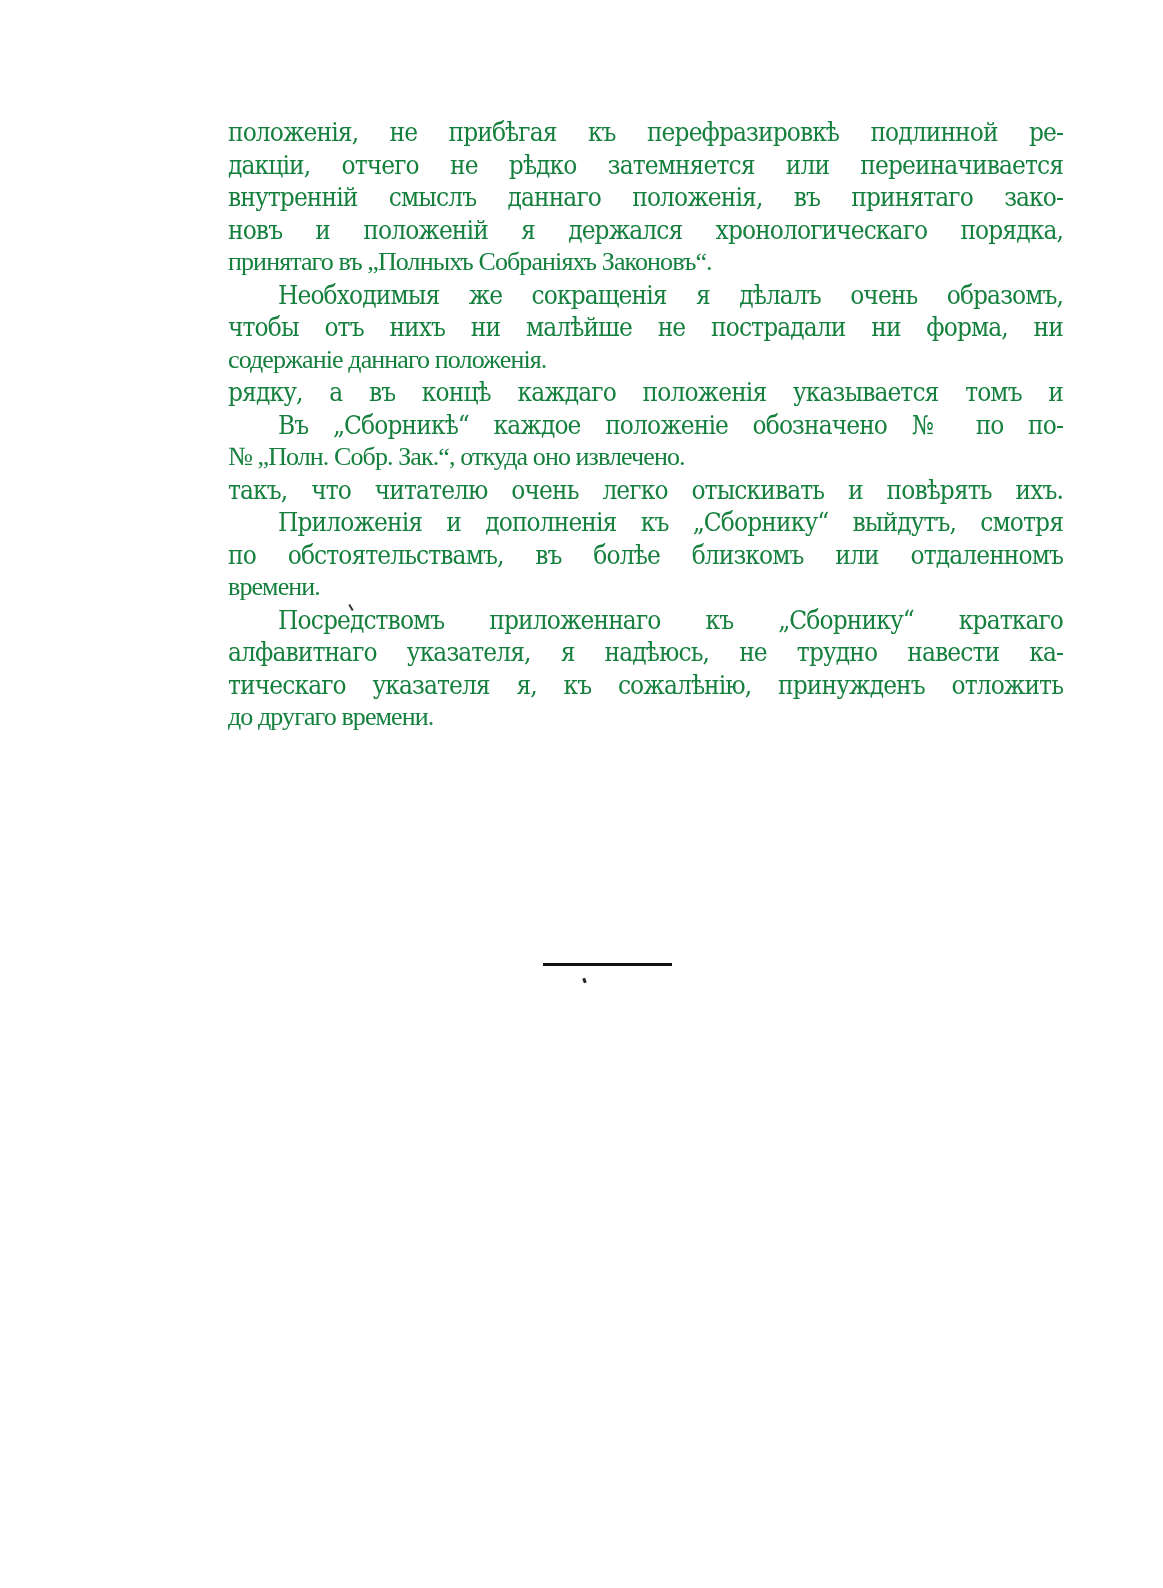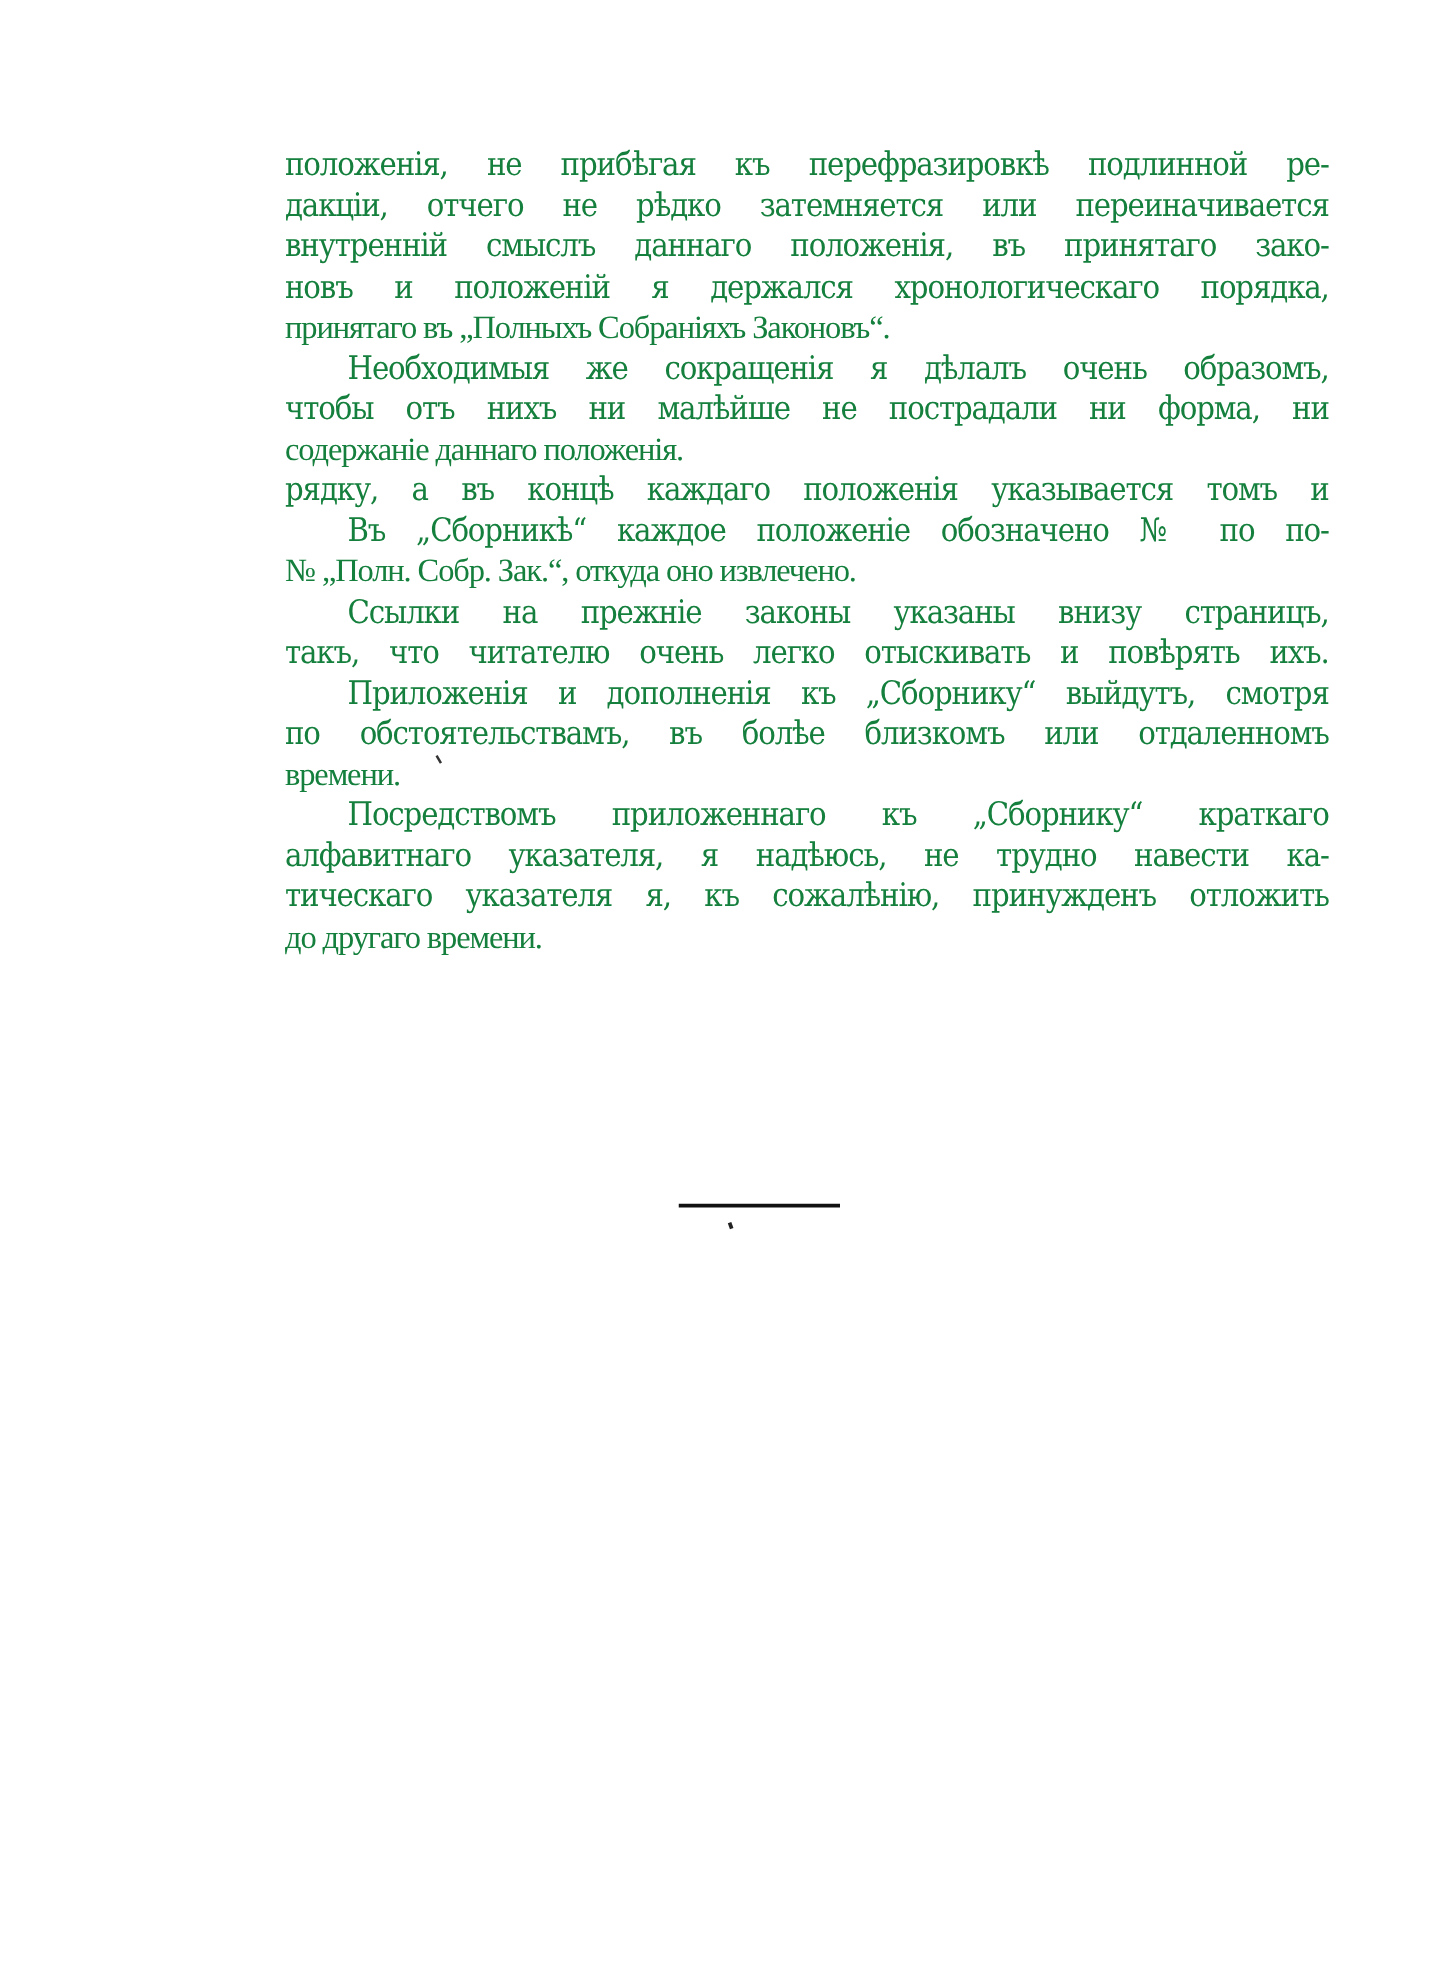--- a/index.html
+++ b/index.html
@@ -42,21 +42,20 @@
       <div class="line last">содержаніе даннаго положенія.</div>
     </div>
 
     <div>
       <div class="line">рядку, а въ концѣ каждаго положенія указывается томъ и</div>
       <div class="line indent">Въ „Сборникѣ“ каждое положеніе обозначено № по по-</div>
       <div class="line last">№ „Полн. Собр. Зак.“, откуда оно извлечено.</div>
     </div>
 
     <div>
-      <div class="line indent">Ссылки на прежніе законы указаны внизу страницъ,</div>
       <div class="line">такъ, что читателю очень легко отыскивать и повѣрять ихъ.</div>
     </div>
 
     <div>
       <div class="line indent">Приложенія и дополненія къ „Сборнику“ выйдутъ, смотря</div>
       <div class="line">по обстоятельствамъ, въ болѣе близкомъ или отдаленномъ</div>
       <div class="line last">времени.</div>
     </div>
 
     <div>

